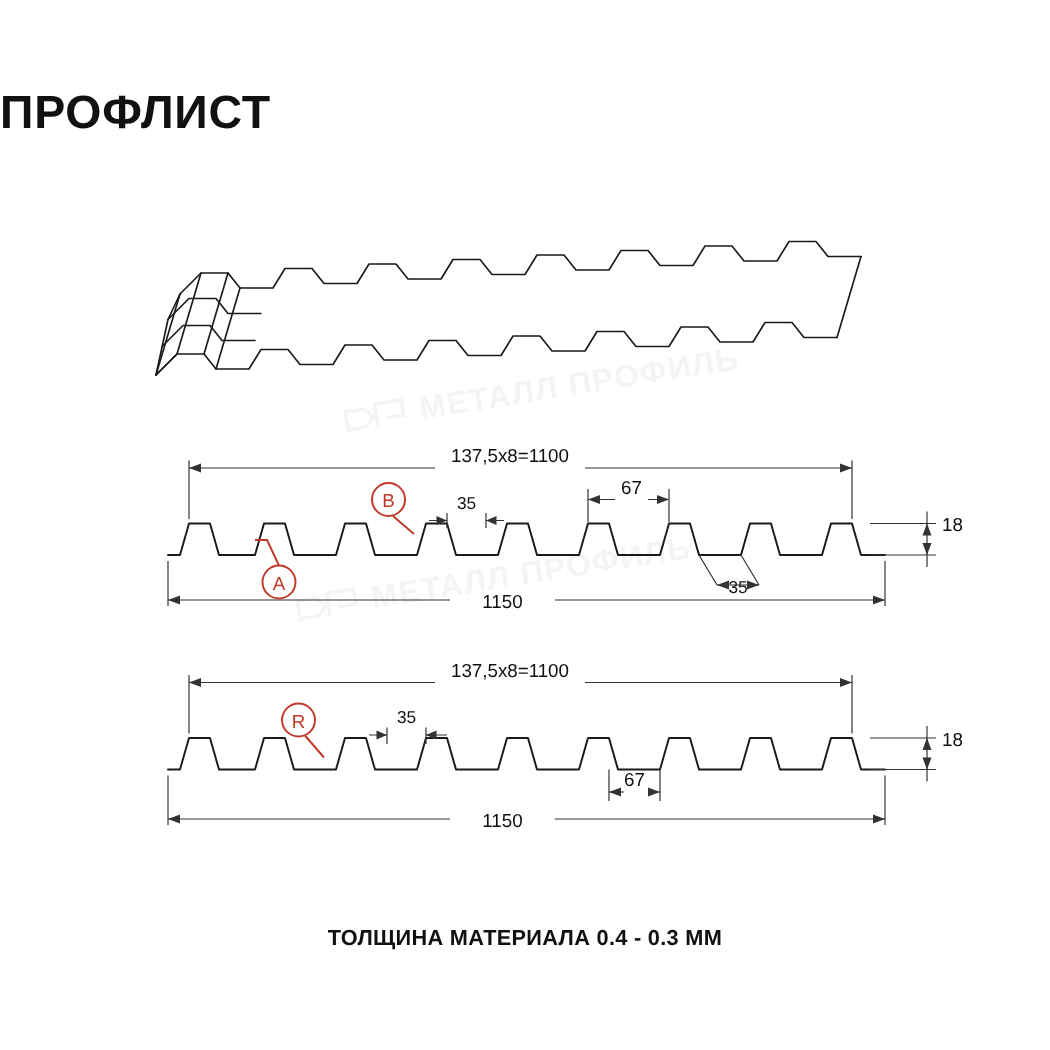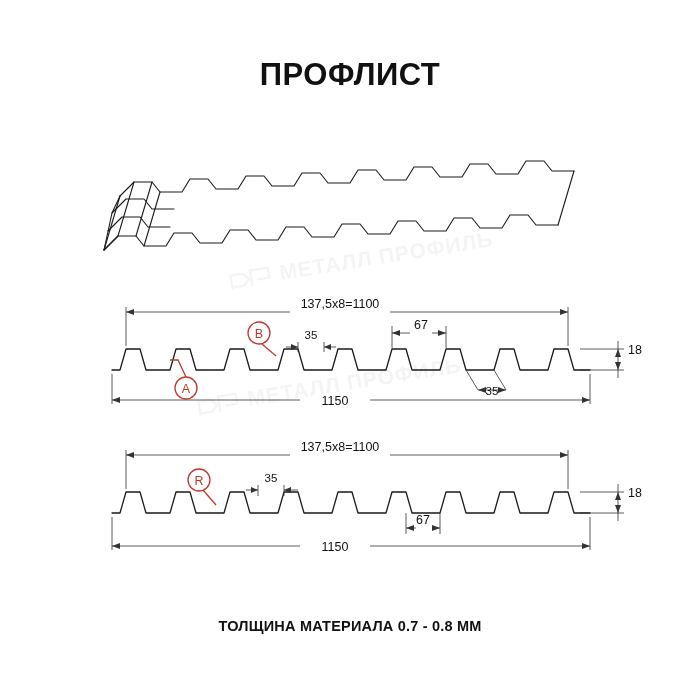--- a/index.html
+++ b/index.html
@@ -18,21 +18,21 @@
   .page {
     position: relative;
     width: 700px;
     height: 700px;
   }
   .title-block {
     position: absolute;
     left: 0;
     top: 58px;
     width: 700px;
-    text-align: center;
+    text-align: left;
   }
   .main-title {
     font-size: 31px;
     font-weight: bold;
     letter-spacing: 0.5px;
     color: #111111;
     line-height: 1.1;
   }
   .sub-title {
     margin-top: 11px;
@@ -256,15 +256,15 @@
       <text x="423" y="524" font-size="12.5" text-anchor="middle">67</text>
     </g>
 
     <g font-family="Liberation Sans, sans-serif" fill="#c0392b" font-size="12.5">
       <text x="186" y="393" text-anchor="middle">A</text>
       <text x="259" y="338" text-anchor="middle">B</text>
       <text x="199" y="485" text-anchor="middle">R</text>
     </g>
   </svg>
 
-  <div class="footer-note">ТОЛЩИНА МАТЕРИАЛА 0.7 - 0.8 ММ</div>
+  <div class="footer-note">ТОЛЩИНА МАТЕРИАЛА 0.4 - 0.3 ММ</div>
 
 </div>
 
 </body></html>

